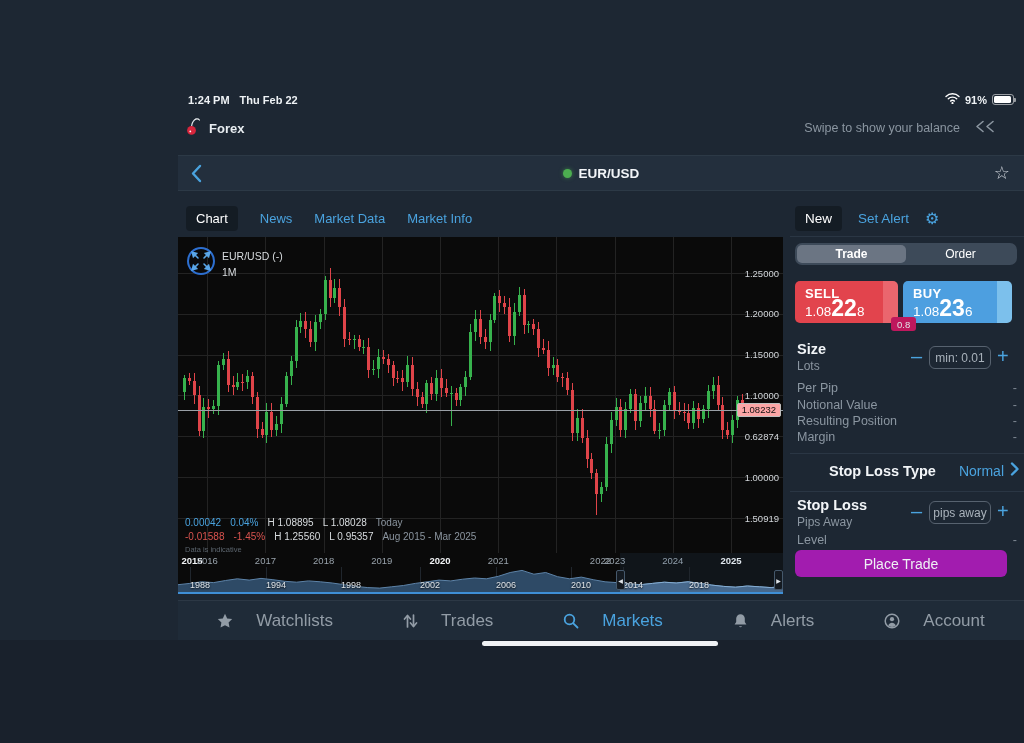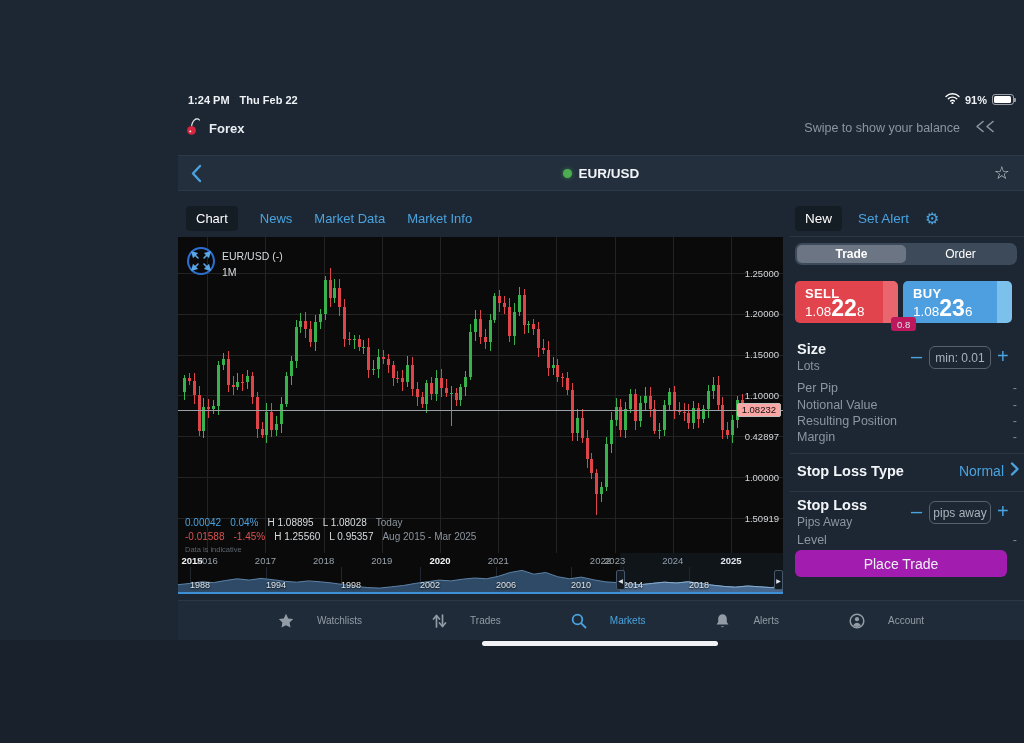--- a/index.html
+++ b/index.html
@@ -77,29 +77,29 @@
   .sec-sub { position:absolute; left:7px; color:#8b96a1; font-size:12px; }
   .step-minus,.step-plus { position:absolute; color:#4aa3df; font-size:20px; font-weight:300; cursor:pointer; line-height:22px; }
   .step-input { position:absolute; width:62px; height:23px; background:transparent; border:1px solid #57626f;
     border-radius:6px; color:#e5e9ec; font-size:12px; text-align:center; font-family:"Liberation Sans",sans-serif; }
   .step-input::placeholder { color:#a9b2bb; }
   .info-row { position:absolute; left:0; width:234px; padding:0 7px; display:flex; justify-content:space-between;
     color:#8b96a1; font-size:12.5px; }
   .info-row .val { color:#7e8893; }
   .pdivider { position:absolute; left:0; width:234px; height:1px; background:#2a3644; }
   #slt-row { position:absolute; left:0; top:262px; width:234px; padding:0 5px 0 7px; display:flex; align-items:center; }
-  #slt-row .t { color:#f2f5f8; font-size:14.5px; font-weight:bold; flex:1; }
+  #slt-row .t { color:#f2f5f8; font-size:14.5px; font-weight:bold; flex:1;margin-left:32px; }
   #slt-row .v { color:#4aa3df; font-size:14px; margin-right:6px; cursor:pointer; }
   #place-trade { position:absolute; left:5px; top:350px; width:212px; height:27px; background:#a21caf; border:none;
     border-radius:6px; color:#eef1f4; font-size:14px; cursor:pointer; font-family:"Liberation Sans",sans-serif; }
 
   
   #navbar { left:178px; top:600px; width:846px; height:40px; background:#1f2b38; border-top:1px solid #2c3845;
     display:flex; align-items:center; justify-content:center; gap:70px; }
-  .nav-item { display:flex; align-items:center; gap:23px; color:#929ca6; font-size:10px; cursor:pointer;justify-content:center; }
+  .nav-item { display:flex; align-items:center; gap:23px; color:#929ca6; font-size:17px; cursor:pointer;justify-content:center; }
   .nav-item.active { color:#4aa3df; }
   #below-nav { left:0; top:640px; width:1024px; height:103px; background:#19212c; }
   #homebar { left:482px; top:641px; width:236px; height:5px; border-radius:3px; background:#f0f2f5; cursor:grab; }
 </style>
 </head>
 <body>
 
 <div id="stage">
 
   <div class="abs" id="status-left">
@@ -422,21 +422,21 @@
           <line x1="564.5" x2="564.5" y1="156.5" y2="178.5" stroke="#df4449" stroke-width="1"></line>
           <rect x="563" y="162.6" width="3" height="10.4" fill="#df4449"></rect>
           <line x1="0" x2="605" y1="173.5" y2="173.5" stroke="#9aa0a6" stroke-width="1"></line>
         </g>
       </svg>
     <div id="ylabels">
         <span style="top: 30.5px;">1.25000</span>
         <span style="top: 71.3333px;">1.20000</span>
         <span style="top: 112.167px;">1.15000</span>
         <span style="top: 153px;">1.10000</span>
-        <span style="top: 193.833px;">0.42897</span>
+        <span style="top: 193.833px;">0.62874</span>
         <span style="top: 234.667px;">1.00000</span>
         <span style="top: 275.5px;">1.50919</span>
       </div>
     <div id="price-tag" style="top: 165.939px;">1.08232</div>
     <div id="xlabels">
         <span class="bold" style="left: 14px;">2015</span>
         <span style="left: 29.25px;">2016</span>
         <span style="left: 87.45px;">2017</span>
         <span style="left: 145.65px;">2018</span>
         <span style="left: 203.85px;">2019</span>

